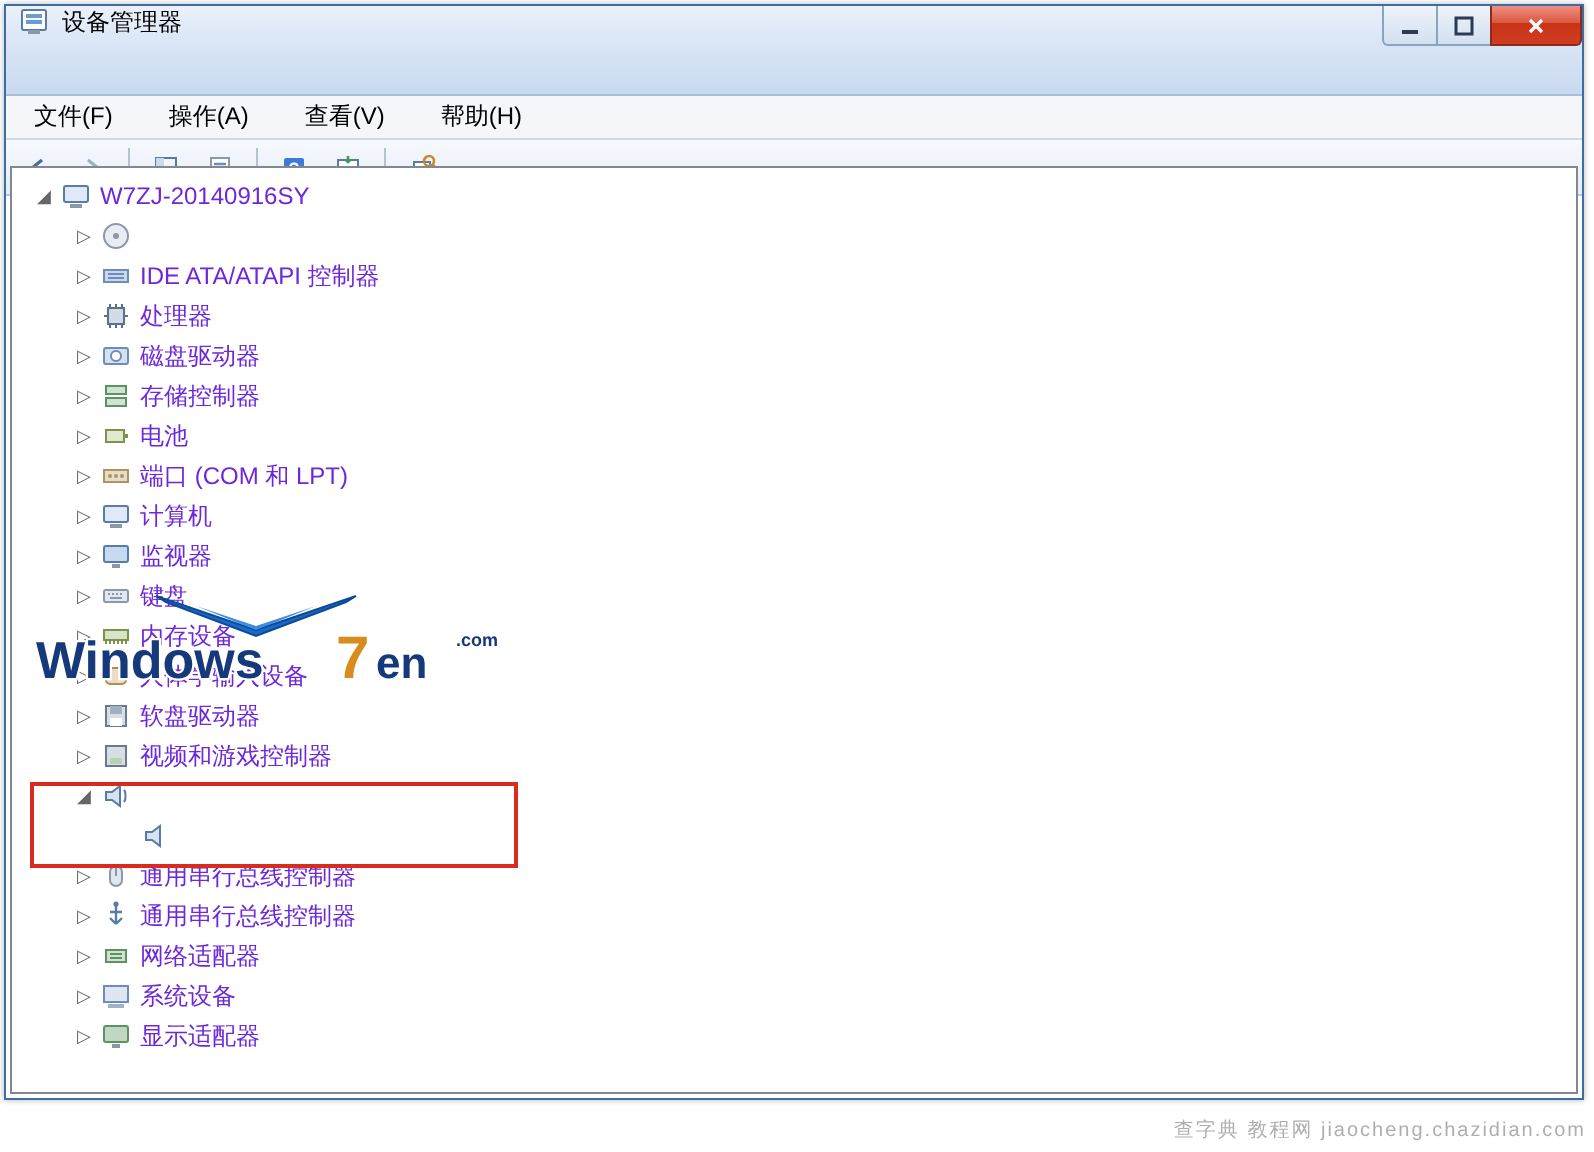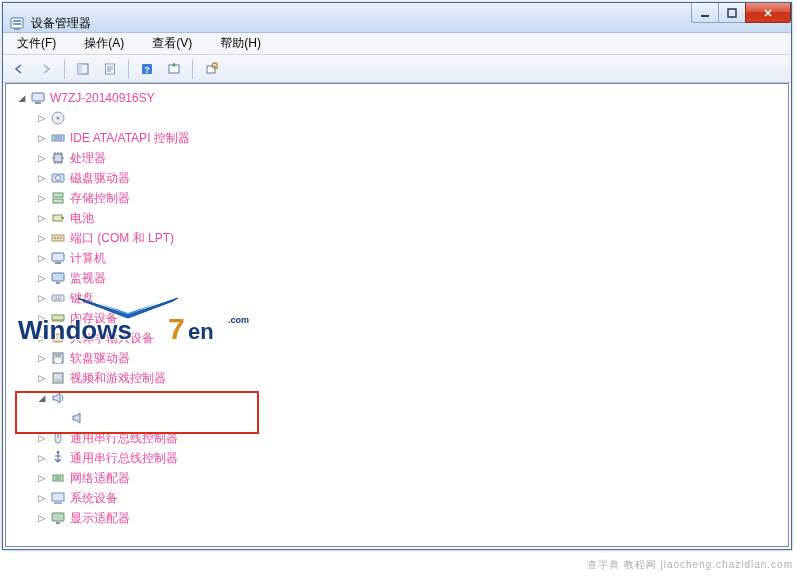--- a/index.html
+++ b/index.html
@@ -14,25 +14,25 @@
     }
     .window {
       position: absolute;
       top: 2px; left: 2px;
       width: 790px; height: 548px;
       border: 1px solid #3a6ea5;
       background: #fff;
       box-shadow: 0 0 3px rgba(0,0,0,0.3);
     }
     .titlebar {
-      height: 30px;
+      height: 45px;
       background: linear-gradient(to bottom, #eaf1fb 0%, #d7e4f5 50%, #c9daf0 100%);
       border-bottom: 1px solid #a9bfd8;
       display: flex;
-      align-items: flex-end;
+      align-items: flex-start;
       padding-left: 6px;
       position: relative;
     }
     .titlebar-icon {
       width: 16px; height: 16px;
       margin-right: 6px;
       display: inline-flex; align-items:center; justify-content:center;
     }
     .titlebar-text { color: #000; font-size: 12px; }
     .win-controls {
@@ -115,21 +115,21 @@
       color: #666;
       font-size: 9px;
       font-family: sans-serif;
     }
     .expander.none { visibility:hidden; }
     .node-icon {
       width: 16px; height: 16px;
       margin-right: 4px;
       display:inline-flex; align-items:center; justify-content:center;
     }
-    .node-label { font-size: 12px; color: #ec4899; }
+    .node-label { font-size: 12px; color: #6d28d9; }
     .highlight-box {
       position: absolute;
       border: 2px solid #d92b1e;
       pointer-events: none;
     }
     .watermark {
       position: absolute;
       left: 18px; top: 295px;
       pointer-events:none;
       z-index: 5;

